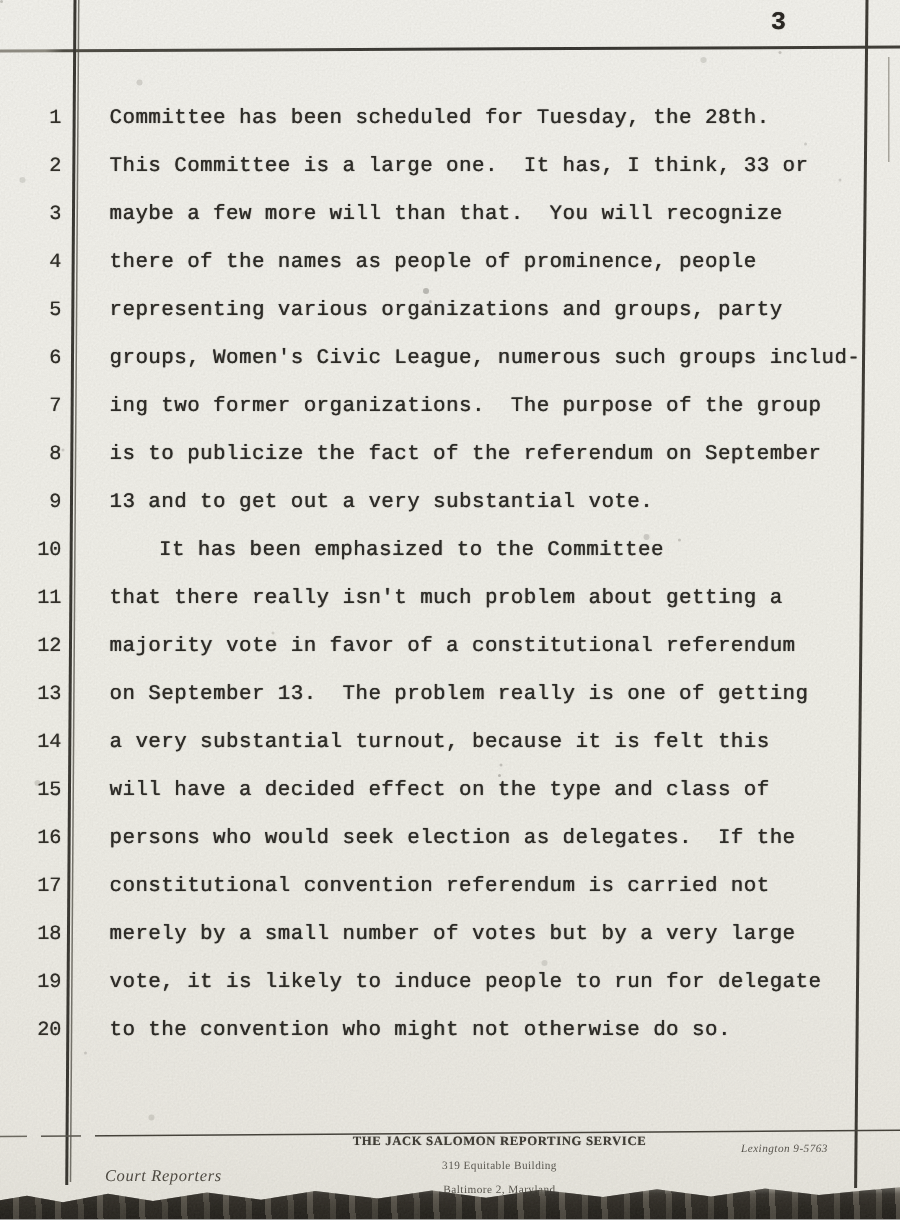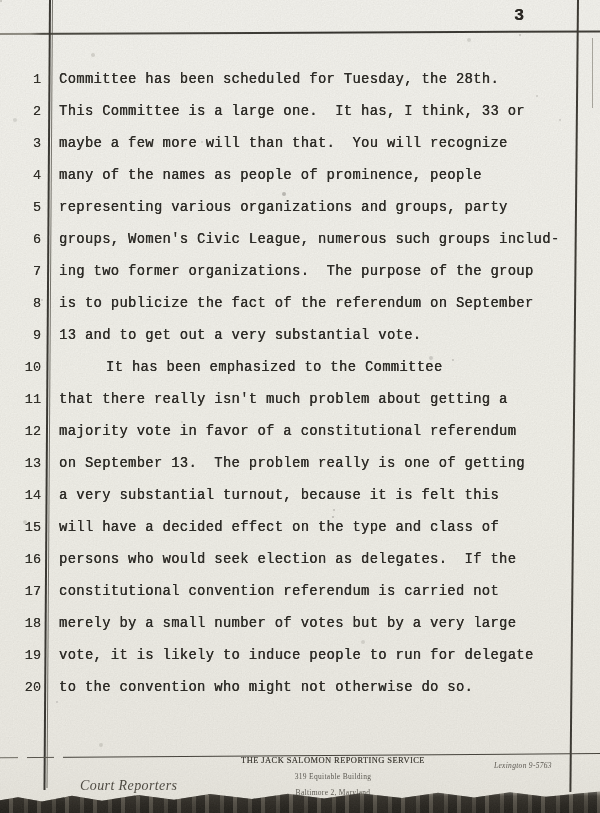--- a/index.html
+++ b/index.html
@@ -28,31 +28,31 @@
     transform:rotate(-0.4deg);transform-origin:right center;
   }
   
   .pageno{position:absolute;left:503px;top:6px;width:32px;text-align:center;
     font-size:17px;font-weight:bold;color:#221f1b;text-shadow:0 0 .6px rgba(34,31,27,.8);}
   
   .body{position:absolute;left:0;top:72px;width:600px;}
   .row{display:flex;align-items:flex-start;height:32px;}
   .num{width:41px;padding-right:4px;text-align:right;font-size:13.5px;
     color:#2a2822;text-shadow:0 0 .6px rgba(42,40,34,.85);}
-  .txt{margin-left:14px;font-size:13.8px;letter-spacing:.35px;white-space:pre;
+  .txt{margin-left:28px;font-size:13.8px;letter-spacing:.35px;white-space:pre;
     color:#262420;text-shadow:0 0 .65px rgba(38,36,31,.9),.4px .2px 0 rgba(38,36,31,.35);}
   .row.indent .txt{margin-left:61px;}
   
   .footer-center{position:absolute;top:755px;left:205px;width:256px;text-align:center;
     font-family:"Liberation Serif","DejaVu Serif",serif;color:#3b3831;}
-  .fc-title{font-size:8.5px;font-weight:normal;letter-spacing:.4px;text-shadow:0 0 .5px rgba(59,56,49,.7);}
+  .fc-title{font-size:8.5px;font-weight:bold;letter-spacing:.4px;text-shadow:0 0 .5px rgba(59,56,49,.7);}
   .fc-sub{font-size:7.5px;margin-top:7px;letter-spacing:.3px;opacity:.85;}
   .footer-left{position:absolute;top:778px;left:70px;
-    font-family:"Liberation Serif","DejaVu Serif",serif;font-style:italic;font-size:14px;
-    color:#4a463e;letter-spacing:.4px;margin-left:10px;}
+    font-family:"Liberation Serif","DejaVu Serif",serif;font-style:italic;font-size:11px;
+    color:#4a463e;letter-spacing:.4px;}
   .footer-right{position:absolute;top:761px;left:494px;
     font-family:Liberation Serif, serif;font-style:italic;font-size:7.5px;
     color:#55514a;letter-spacing:.3px;}
   
   .bottom-band{
     position:absolute;left:0;bottom:0;width:600px;height:22px;
     background:
       repeating-linear-gradient(88deg,
         rgba(22,20,16,.55) 0 9px, rgba(120,114,102,.38) 9px 13px,
         rgba(33,30,25,.6) 13px 24px, rgba(96,91,80,.32) 24px 28px),
@@ -96,21 +96,21 @@
       <div class="row">
         <span class="num">2</span>
         <span class="txt">This Committee is a large one.  It has, I think, 33 or</span>
       </div>
       <div class="row">
         <span class="num">3</span>
         <span class="txt">maybe a few more will than that.  You will recognize</span>
       </div>
       <div class="row">
         <span class="num">4</span>
-        <span class="txt">many of the names as people of prominence, people</span>
+        <span class="txt">there of the names as people of prominence, people</span>
       </div>
       <div class="row">
         <span class="num">5</span>
         <span class="txt">representing various organizations and groups, party</span>
       </div>
       <div class="row">
         <span class="num">6</span>
         <span class="txt">groups, Women's Civic League, numerous such groups includ-</span>
       </div>
       <div class="row">

